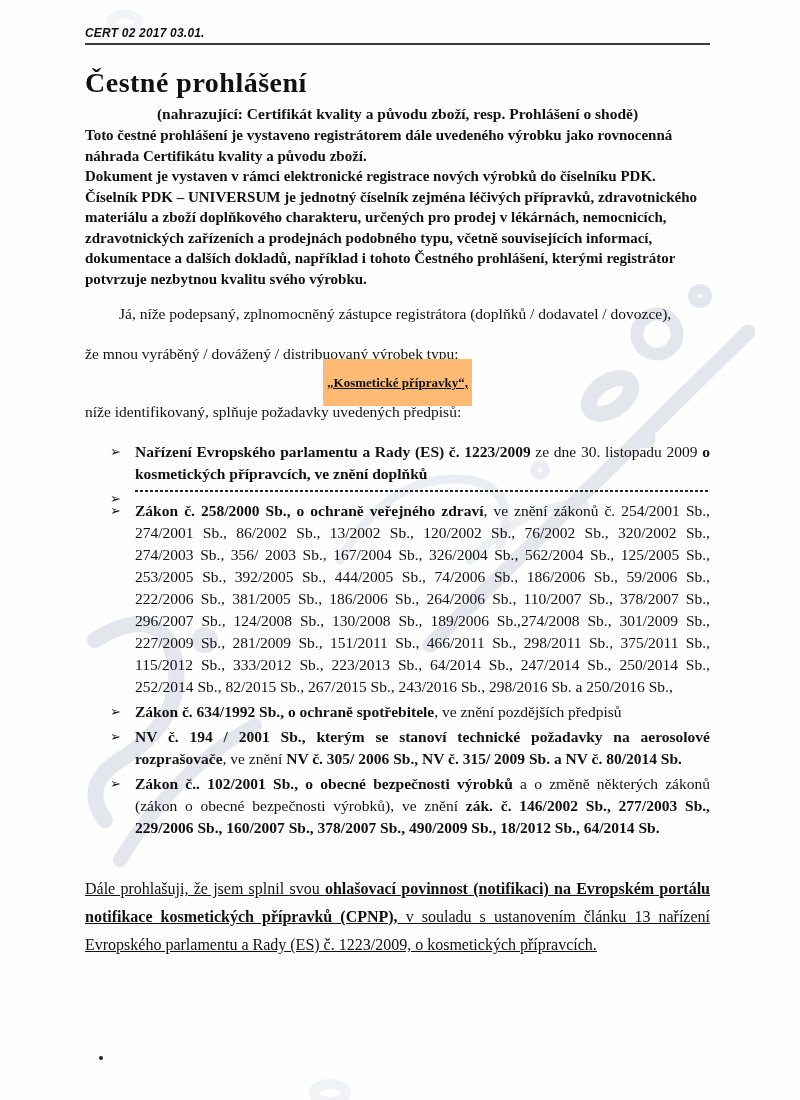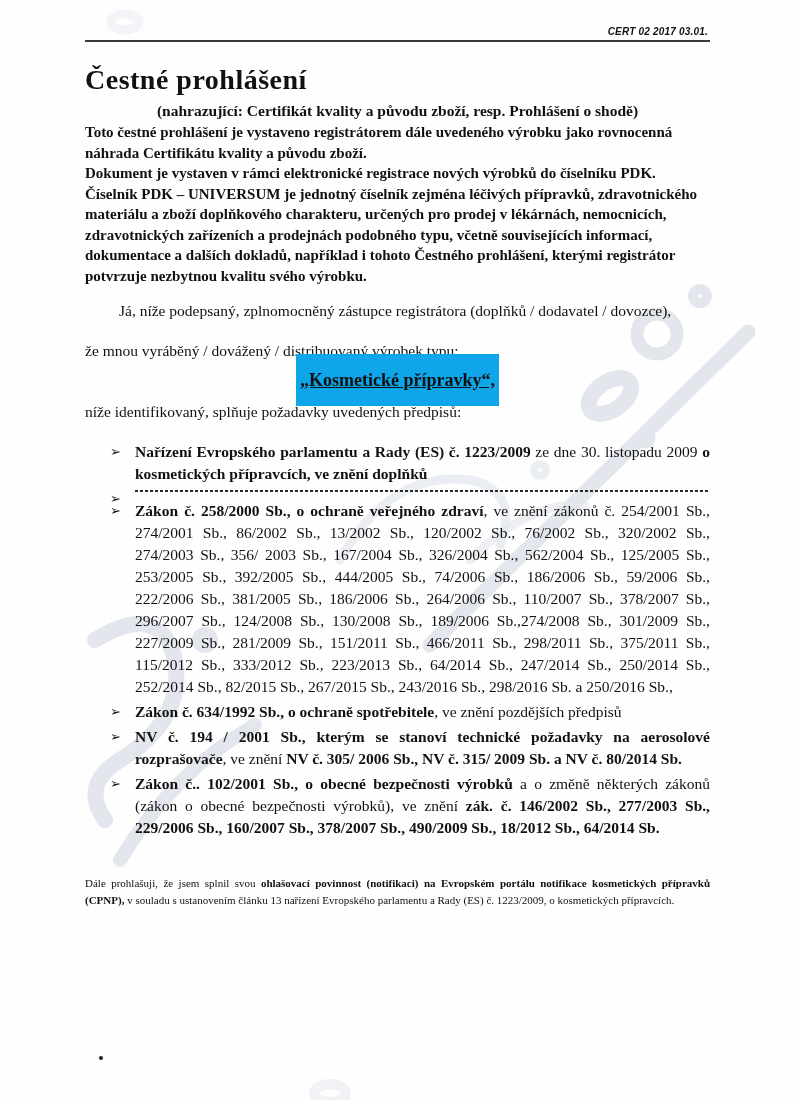--- a/index.html
+++ b/index.html
@@ -21,25 +21,25 @@
     inset: 0;
     z-index: 0;
     pointer-events: none;
   }
   .content {
     position: relative;
     z-index: 1;
     padding: 26px 90px 0 85px;
   }
   .header-ref {
-    text-align: right;
+    text-align: left;
     font-family: "Liberation Sans", sans-serif;
     font-weight: bold;
     font-style: italic;
-    font-size: 10px;
+    font-size: 12px;
     letter-spacing: 0.2px;
     padding-right: 2px;
   }
   .header-rule {
     border: none;
     border-top: 2px solid #3a3a3a;
     margin: 3px 0 0 0;
   }
   .doc-title {
     text-align: left;
@@ -79,23 +79,23 @@
   .product-intro {
     font-size: 15.5px;
     margin-top: 22px;
   }
   .product-type {
     text-align: center;
     margin-top: 10px;
   }
   .product-type span {
     font-weight: bold;
-    font-size: 18px;
+    font-size: 13px;
     text-decoration: underline;
-    background: #0ea5e9;
+    background: #fdba74;
     padding: 16px 4px;
   }
   .requirements-intro {
     font-size: 15.5px;
     margin-top: 12px;
   }
   .reg-list {
     list-style: none;
     margin: 20px 0 0 25px;
     padding: 0;
@@ -114,23 +114,24 @@
     top: 0;
     font-size: 13px;
   }
   .reg-list .dashed-divider {
     height: 2px;
     margin: 5px 0 8px 25px;
     background-image: repeating-linear-gradient(90deg, #2a2a2a 0 3px, transparent 3px 5px);
   }
   .bold { font-weight: bold; }
   .closing-para {
-    font-size: 11px;
-    line-height: 17px;
+    font-size: 16px;
+    line-height: 28px;
     text-align: justify;
+    text-decoration: underline;
   }
   .closing-1 { margin-top: 36px; }
   .footer {
     position: absolute;
     left: 75px;
     right: 88px;
     top: 1012px;
     z-index: 1;
   }
   .footer-rule {

